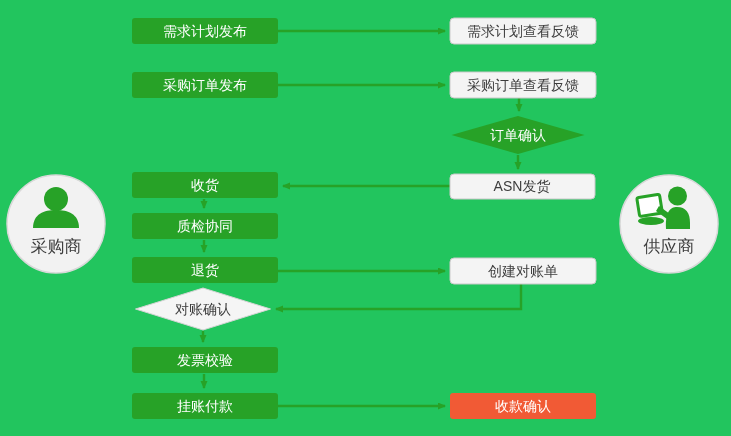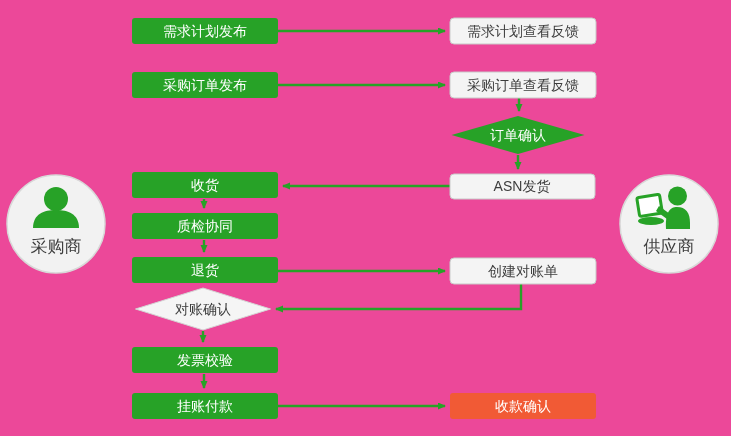--- a/index.html
+++ b/index.html
@@ -1,16 +1,16 @@
 <!DOCTYPE html>
 <html><head>
 <meta charset="utf-8">
 <style>
   html,body{margin:0;padding:0;background:#ffffff;}
-  .stage{position:relative;width:731px;height:436px;background:#ec4899;overflow:hidden;}
+  .stage{position:relative;width:731px;height:436px;background:#22c55e;overflow:hidden;}
   svg text{
     font-family:"Liberation Sans","DejaVu Sans",sans-serif;
     font-size:14px;
     text-anchor:middle;
   }
   svg text.actor-label{font-size:17px;}
   .edge{fill:none;stroke-width:2.4;}
   .gray-box{stroke-width:1;}
 </style>
 </head>

